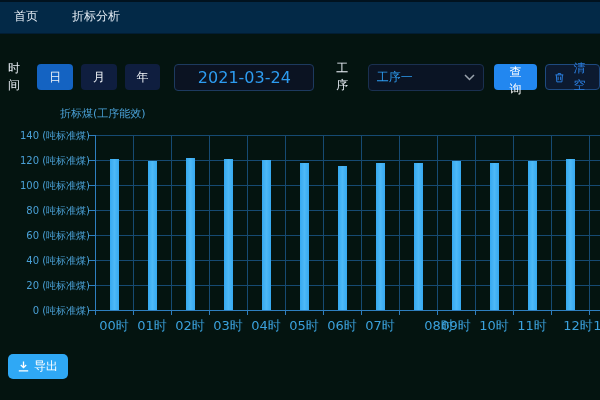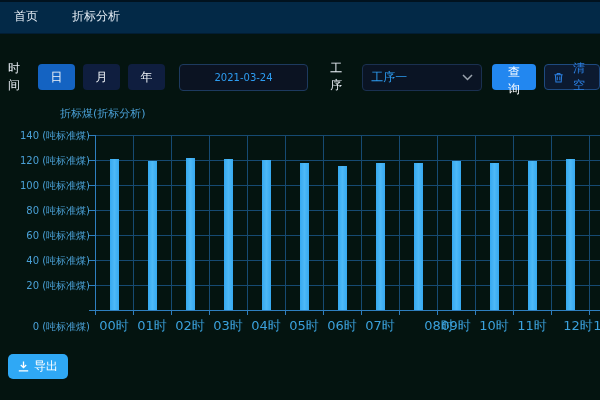--- a/index.html
+++ b/index.html
@@ -36,21 +36,21 @@
   .gran-btn {
     width:40px; height:26px; margin-right:8px;
     border:none; border-radius:4px;
     background:#0f1e3f; color:#f0f4f8; font-size:12px;
     cursor:pointer; font-family:inherit;
   }
   .gran-btn.active { background:#1463c2; }
   .date-input {
     width:140px; height:27px; margin-left:6px;
     background:#0b1322; border:1px solid #1d3a5f; border-radius:4px;
-    color:#2d9cf0; font-size:10px; text-align:center;
+    color:#2d9cf0; font-size:16px; text-align:center;
     font-family:inherit; outline:none;
   }
   .proc-label { margin-left:22px; margin-right:10px; }
   .select-box {
     width:128px; height:27px;
     background:#0a1424; border:1px solid #1a3050; border-radius:4px;
     display:flex; align-items:center; justify-content:space-between;
     padding:0 8px; cursor:pointer;
   }
   .select-box .value { color:#2d9cf0; font-size:12px; }
@@ -121,23 +121,23 @@
   <button class="query-btn">查询</button>
   <button class="clear-btn">
     <svg width="10" height="11" viewBox="0 0 10 11" fill="none" stroke-width="1.1">
       <path d="M0.5 2.5h9M3.5 2.5v-1.5h3v1.5M1.5 2.5l0.6 8h5.8l0.6-8M3.6 4.5v4M6.4 4.5v4"></path>
     </svg>
     <span>清空</span>
   </button>
 </div>
 
 <div id="chart">
-  <div class="chart-title">折标煤(折标分析)</div>
+  <div class="chart-title">折标煤(工序能效)</div>
 <div class="tick" style="left: 89px; top: 210px; width: 6px; height: 1px; background: rgb(46, 127, 191);"></div>
-    <div class="ylab" style="top: 220px;">0 (吨标准煤)</div>
+    <div class="ylab" style="top: 204px;">0 (吨标准煤)</div>
     <div class="hgrid" style="left: 95px; top: 185px; width: 505px; height: 1px; background: rgb(22, 74, 114);"></div>
     <div class="tick" style="left: 89px; top: 185px; width: 6px; height: 1px; background: rgb(46, 127, 191);"></div>
     <div class="ylab" style="top: 179px;">20 (吨标准煤)</div>
     <div class="hgrid" style="left: 95px; top: 160px; width: 505px; height: 1px; background: rgb(22, 74, 114);"></div>
     <div class="tick" style="left: 89px; top: 160px; width: 6px; height: 1px; background: rgb(46, 127, 191);"></div>
     <div class="ylab" style="top: 154px;">40 (吨标准煤)</div>
     <div class="hgrid" style="left: 95px; top: 135px; width: 505px; height: 1px; background: rgb(22, 74, 114);"></div>
     <div class="tick" style="left: 89px; top: 135px; width: 6px; height: 1px; background: rgb(46, 127, 191);"></div>
     <div class="ylab" style="top: 129px;">60 (吨标准煤)</div>
     <div class="hgrid" style="left: 95px; top: 110px; width: 505px; height: 1px; background: rgb(22, 74, 114);"></div>

